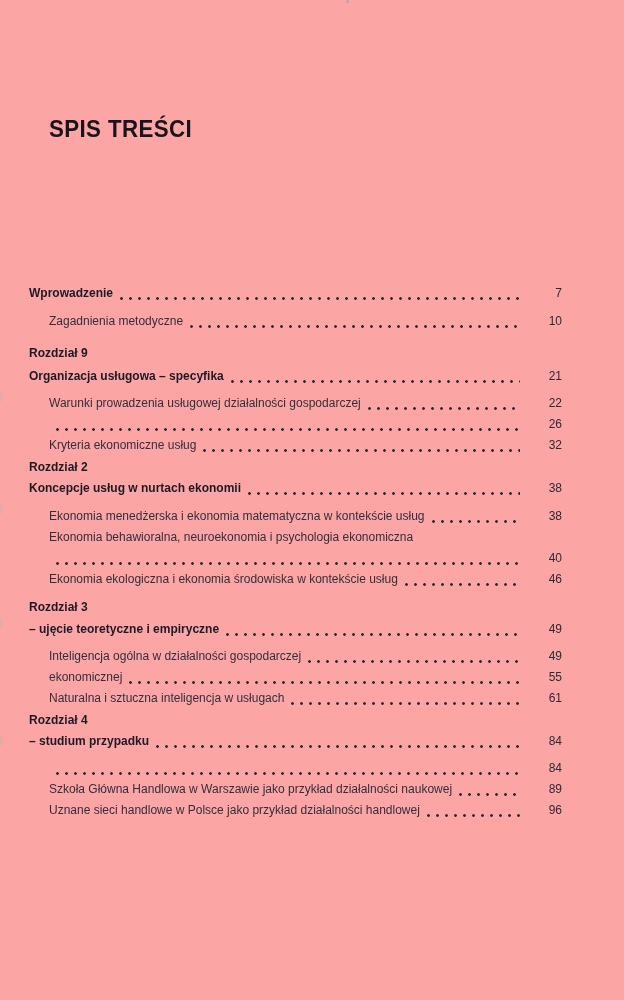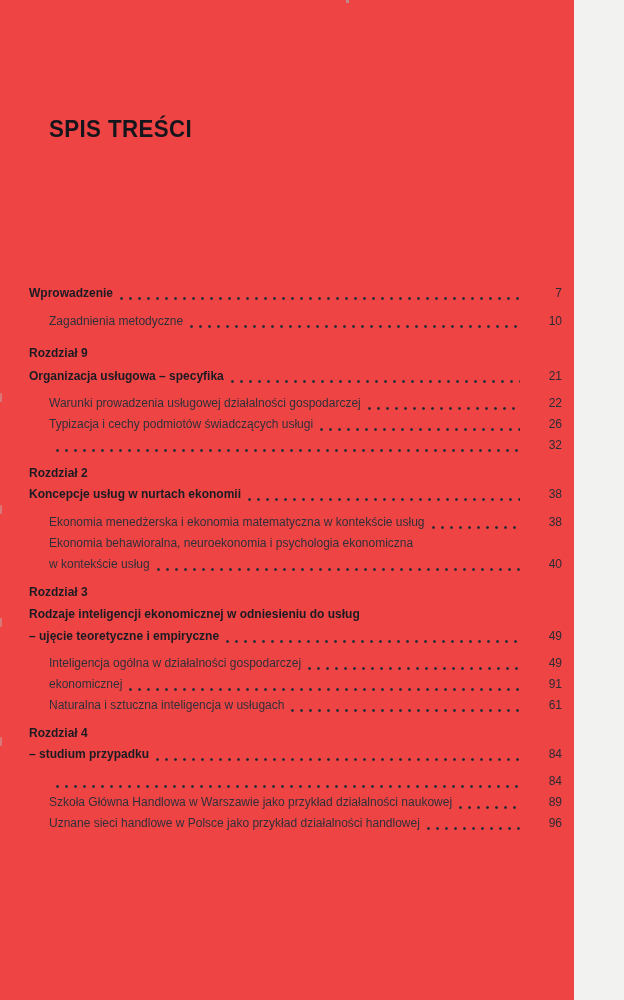--- a/index.html
+++ b/index.html
@@ -4,22 +4,22 @@
 <style>
   html,body{margin:0;padding:0;}
   body{
     width:624px;height:1000px;
     background:#f2f2f0;
     font-family:"Liberation Sans","DejaVu Sans",sans-serif;
     overflow:hidden;
   }
   .page{
     position:relative;
-    width:574px;height:1000px;
-    background:#ef4444;
+    width:624px;height:1000px;
+    background:#fca5a5;
     color:#26262e;
   }
   .title{
     position:absolute;
     left:49px;top:116px;
     font-size:23px;
     font-weight:bold;
     letter-spacing:0.4px;
     color:#15151c;
     transform:scaleX(0.97);
@@ -57,21 +57,21 @@
     min-width:6px;
   }
   .pg{
     width:30px;
     text-align:right;
     font-weight:normal;
     color:#2b2b34;
     flex:0 0 auto;
   }
   .g1{margin-top:1px}.g2{margin-top:2px}.g6{margin-top:6px}
-  .g7{margin-top:7px}.g8{margin-top:7px}.g11{margin-top:11px}
+  .g7{margin-top:7px}.g8{margin-top:1px}.g11{margin-top:11px}
   .artifact-top{
     position:absolute;left:346px;top:0;
     width:3px;height:3px;background:#a9a9ad;opacity:.7;
   }
   .smudge{
     position:absolute;left:0;width:2px;height:9px;
     background:#b9b9b6;opacity:.45;border-radius:1px;
   }
 </style>
 </head>
@@ -110,26 +110,26 @@
       <span class="pg">21</span>
     </div>
 
     <div class="row sub g6">
       <span class="t">Warunki prowadzenia usługowej działalności gospodarczej</span>
       <span class="dots"></span>
       <span class="pg">22</span>
     </div>
 
     <div class="row sub">
-      <span class="t">Typizacja i cechy podmiotów świadczących usługi</span>
       <span class="dots"></span>
       <span class="pg">26</span>
     </div>
 
     <div class="row sub">
+      <span class="t">Kryteria ekonomiczne usług</span>
       <span class="dots"></span>
       <span class="pg">32</span>
     </div>
 
     <div class="row bold g8">
       <span class="t">Rozdział 2</span>
     </div>
 
     <div class="row bold">
       <span class="t">Koncepcje usług w nurtach ekonomii</span>
@@ -141,51 +141,52 @@
       <span class="t">Ekonomia menedżerska i ekonomia matematyczna w kontekście usług</span>
       <span class="dots"></span>
       <span class="pg">38</span>
     </div>
 
     <div class="row sub">
       <span class="t">Ekonomia behawioralna, neuroekonomia i psychologia ekonomiczna</span>
     </div>
 
     <div class="row sub">
-      <span class="t">w kontekście usług</span>
       <span class="dots"></span>
       <span class="pg">40</span>
     </div>
 
+    <div class="row sub">
+      <span class="t">Ekonomia ekologiczna i ekonomia środowiska w kontekście usług</span>
+      <span class="dots"></span>
+      <span class="pg">46</span>
+    </div>
 
     <div class="row bold g7">
       <span class="t">Rozdział 3</span>
     </div>
 
-    <div class="row bold g1">
-      <span class="t">Rodzaje inteligencji ekonomicznej w odniesieniu do usług</span>
-    </div>
 
     <div class="row bold g1">
       <span class="t">– ujęcie teoretyczne i empiryczne</span>
       <span class="dots"></span>
       <span class="pg">49</span>
     </div>
 
     <div class="row sub g6">
       <span class="t">Inteligencja ogólna w działalności gospodarczej</span>
       <span class="dots"></span>
       <span class="pg">49</span>
     </div>
 
 
     <div class="row sub">
       <span class="t">ekonomicznej</span>
       <span class="dots"></span>
-      <span class="pg">91</span>
+      <span class="pg">55</span>
     </div>
 
     <div class="row sub">
       <span class="t">Naturalna i sztuczna inteligencja w usługach</span>
       <span class="dots"></span>
       <span class="pg">61</span>
     </div>
 
     <div class="row bold g8">
       <span class="t">Rozdział 4</span>

